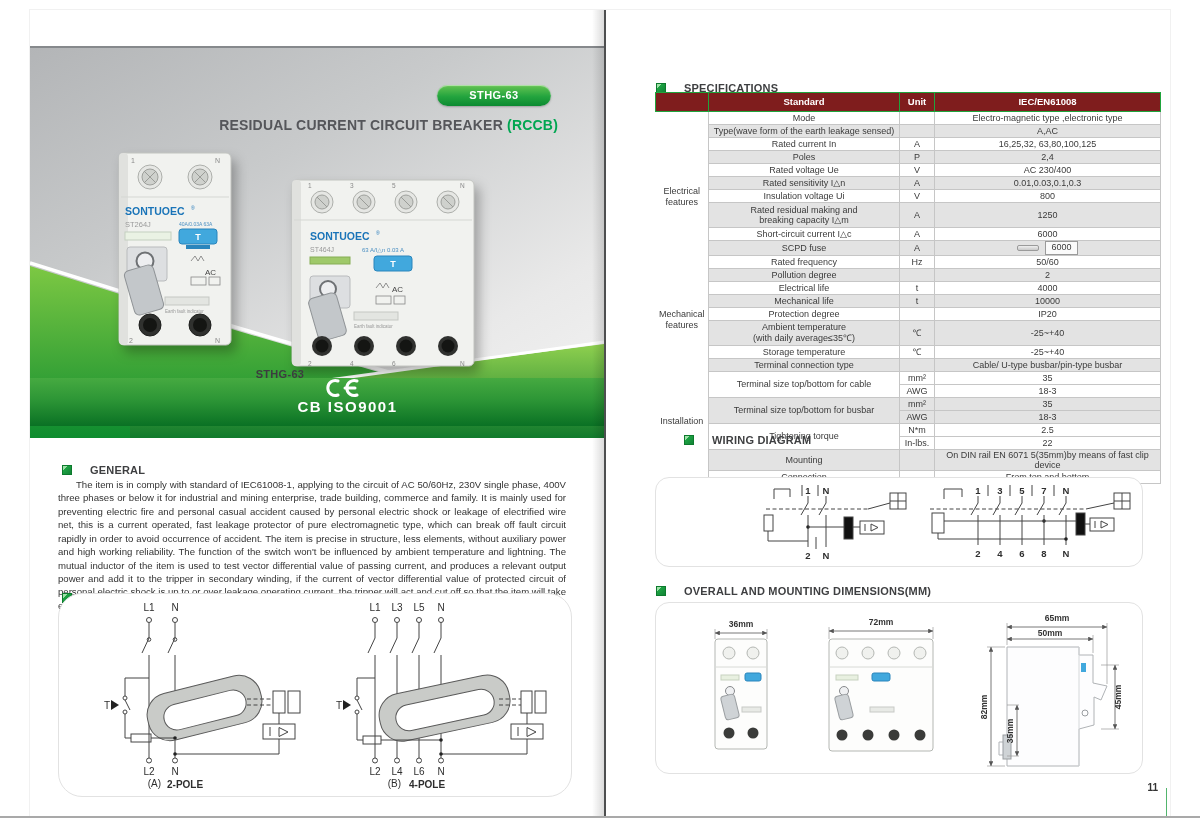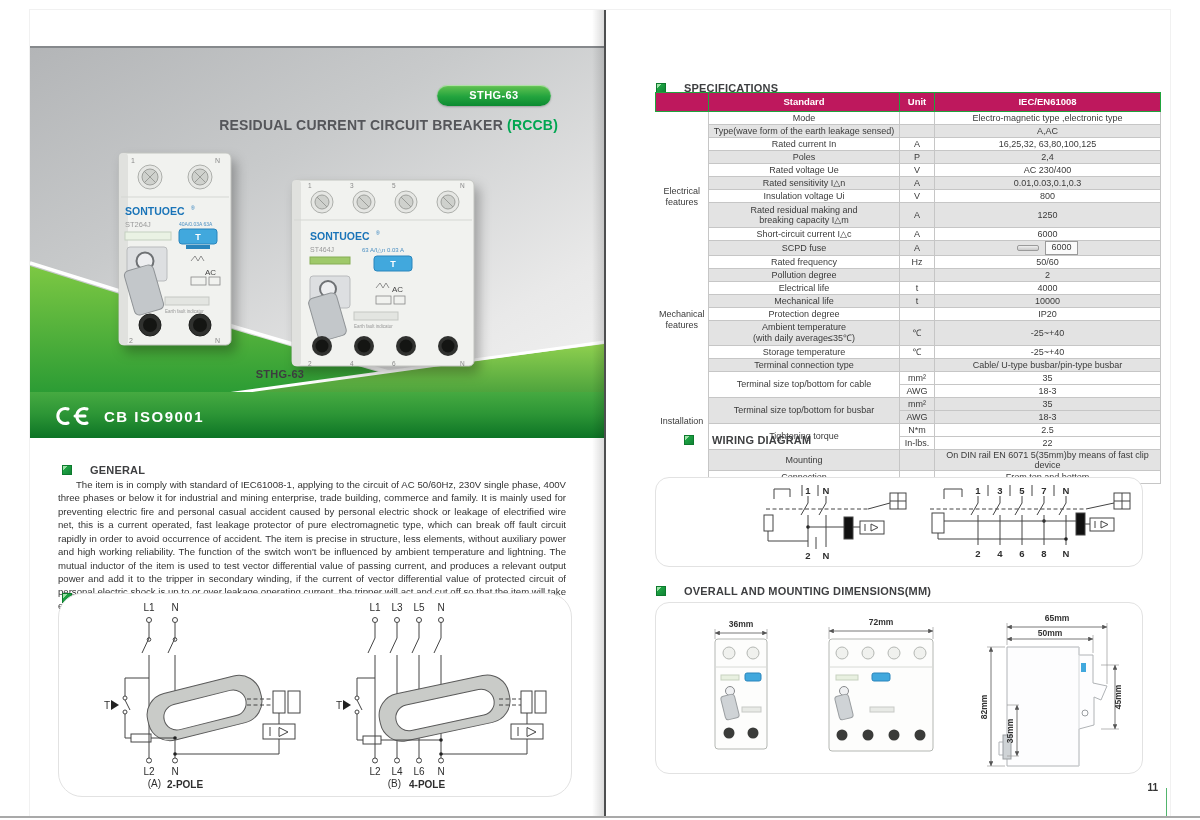--- a/index.html
+++ b/index.html
@@ -19,23 +19,23 @@
     background:linear-gradient(180deg,#66c452 0%,#23a43e 55%,#0c8a31 100%);
     color:#fff;font-size:11px;font-weight:bold;text-align:center;line-height:21px;
     box-shadow:inset 0 1px 1px rgba(255,255,255,.55), 0 1px 2px rgba(0,0,0,.25);letter-spacing:.4px;}
   .hero-title{position:absolute;top:69px;left:0;width:528px;text-align:right;
     font-size:14px;font-weight:bold;color:#55565a;letter-spacing:.2px;}
   .hero-title .accent{color:#00a651;}
   .product{position:absolute;filter:drop-shadow(5px 7px 6px rgba(0,0,0,.28));}
   .p2{left:75px;top:101px;} .p4{left:258px;top:128px;}
   .hero-caption{position:absolute;left:160px;top:320px;width:180px;text-align:center;
     font-size:11px;font-weight:bold;color:#3c3d3f;letter-spacing:.3px;}
-  .cert-banner{position:absolute;left:0;top:344px;width:574px;height:48px;
+  .cert-banner{position:absolute;left:0;top:330px;width:574px;height:48px;
     background:linear-gradient(180deg,#46aa41 0%,#2d9636 45%,#0a7124 100%);
-    display:flex;align-items:center;padding-left:22px;box-sizing:border-box;}
+    display:flex;align-items:center;padding-left:51px;box-sizing:border-box;flex-direction:column;}
   .cert-banner .ctext{color:#fff;font-size:15px;font-weight:bold;letter-spacing:1.5px;margin-left:10px;}
 
   .sec-h{position:absolute;display:flex;align-items:center;gap:18px;
     font-size:11px;font-weight:bold;color:#3e3f41;letter-spacing:.2px;}
   .sec-sq{width:10px;height:10px;flex:0 0 10px;
     background:linear-gradient(135deg,#9fe0a8 0%,#9fe0a8 28%,#1da343 30%,#128336 100%);
     border:1px solid #0d7a2d;box-sizing:border-box;}
 
   .gen-h{left:32px;top:418px;}
   .gen-p{position:absolute;left:28px;top:432px;width:508px;font-size:9.6px;line-height:1.4;
@@ -49,21 +49,21 @@
     background:linear-gradient(90deg,rgba(0,0,0,0) 0%,rgba(0,0,0,.14) 100%);pointer-events:none;}
   .seam{position:absolute;left:574px;top:0;width:2px;height:807px;background:#4e4f50;}
 
   
   .rpage{position:absolute;left:576px;top:0;width:564px;height:807px;background:#fff;}
   
   .spec-h-right{left:50px;top:72px;}
   .spec-table{position:absolute;left:49px;top:82px;border-collapse:collapse;table-layout:fixed;
     width:486px;font-size:9px;color:#3b3b3b;}
   .spec-table th,.spec-table td{border:1px solid #c6c6c6;padding:0 2px;text-align:center;line-height:1.15;}
-  .spec-table tr.hd th{background:#be185d;border-color:#1fa43c;color:#fff;font-size:9.5px;height:18px;font-weight:bold;}
+  .spec-table tr.hd th{background:#7f1d1d;border-color:#1fa43c;color:#fff;font-size:9.5px;height:18px;font-weight:bold;}
   .spec-table td{height:12px;background:#fff;}
   .spec-table tr.sh td{background:#e3e3e3;}
   .spec-table td.gcell{background:#fff !important;border-top:none;border-bottom:none;border-left:none;font-size:9px;}
   .spec-table td.tall{height:24px;}
   .boxed{display:inline-block;border:1px solid #9a9a9a;background:#fafafa;padding:0 5px;line-height:1.3;}
   .fuse-ic{display:inline-block;vertical-align:middle;margin-right:6px;width:20px;height:4px;
     background:linear-gradient(180deg,#eee,#c9c9c9);border:1px solid #9a9a9a;border-radius:2px;}
   .wir-h{left:50px;top:424px;padding-left:28px;}
   .panel-wiring{left:49px;top:467px;width:486px;height:88px;}
   .dim-h{left:50px;top:575px;}

